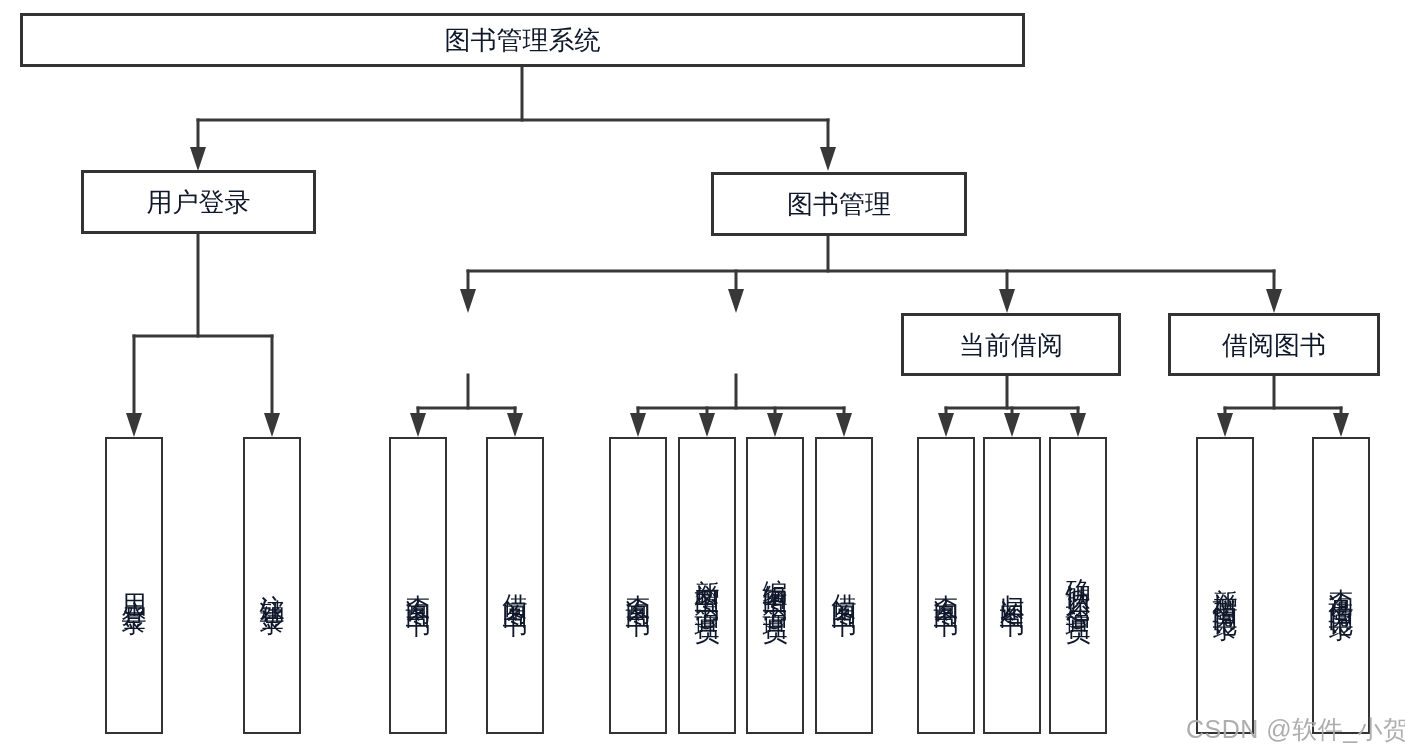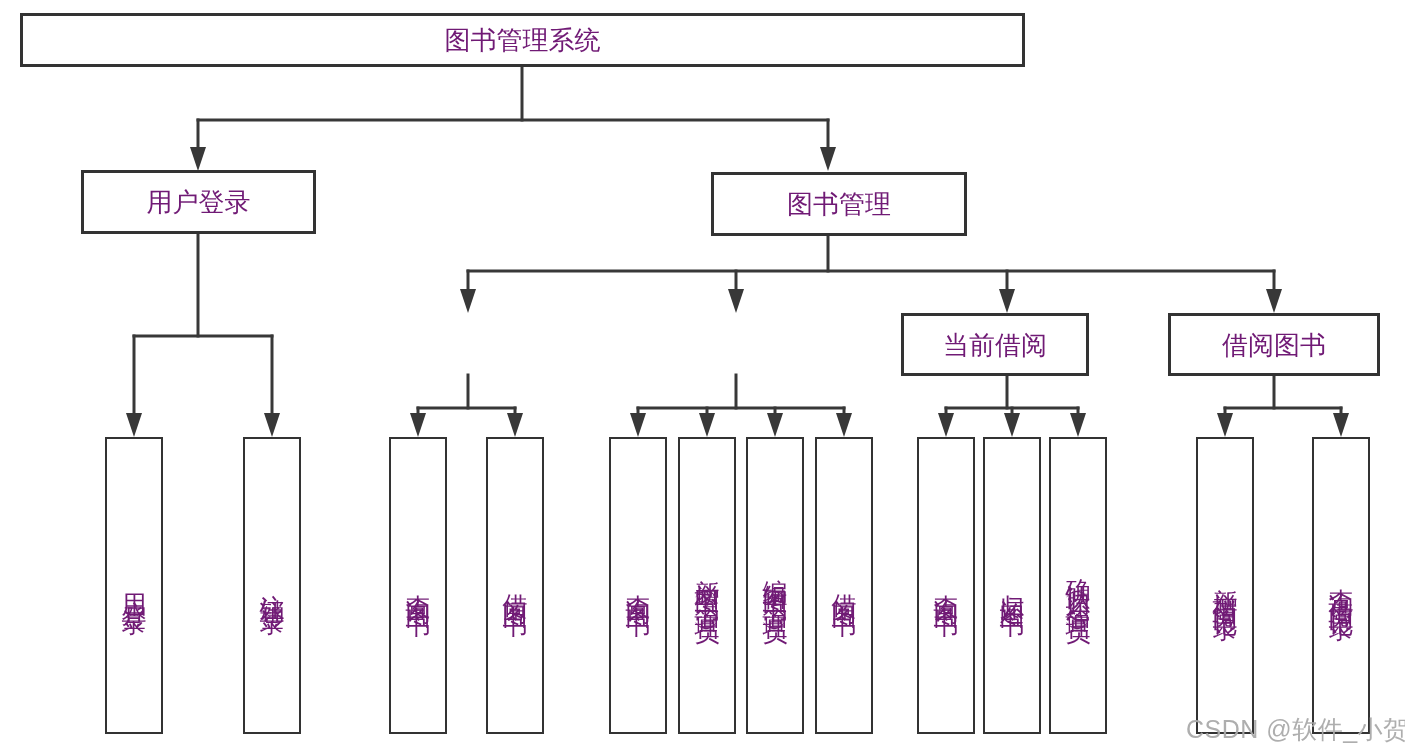--- a/index.html
+++ b/index.html
@@ -3,21 +3,21 @@
 <meta charset="utf-8">
 <style>
   * { margin:0; padding:0; box-sizing:border-box; }
   html,body { background:#ffffff; }
   body { font-family:"Liberation Sans","DejaVu Sans",sans-serif; }
   .canvas { position:relative; width:1405px; height:747px; background:#ffffff; overflow:hidden; }
   .connectors { position:absolute; left:0; top:0; z-index:1; }
   .node {
     position:absolute; background:#ffffff; border:3px solid #333333;
     display:flex; align-items:center; justify-content:center;
-    color:#701a75; font-size:26px; z-index:2; line-height:1;
+    color:#0f172a; font-size:26px; z-index:2; line-height:1;
   }
   .leaf { border-width:2.5px; }
   .leaf .vtext {
     writing-mode:vertical-rl; text-orientation:mixed;
     letter-spacing:6px; font-size:25px; line-height:1; white-space:nowrap;
   }
   .watermark {
     position:absolute; left:1186px; top:713px; z-index:3;
     font-size:25px; color:#aaaaaa; white-space:nowrap; letter-spacing:0.5px;
     opacity:0.95;
@@ -98,21 +98,21 @@
     <span>图书管理系统</span>
   </div>
 
   <div class="node" style="left:81px;top:170px;width:235px;height:64px">
     <span>用户登录</span>
   </div>
   <div class="node" style="left:711px;top:172px;width:256px;height:64px">
     <span>图书管理</span>
   </div>
 
-  <div class="node" style="left:901px;top:313px;width:188px;height:63px">
+  <div class="node" style="left:901px;top:313px;width:220px;height:63px">
     <span>当前借阅</span>
   </div>
   <div class="node" style="left:1168px;top:313px;width:212px;height:63px">
     <span>借阅图书</span>
   </div>
 
   <div class="node leaf" style="left:105px;top:437px;width:58px;height:297px">
     <span class="vtext">用户登录</span>
   </div>
   <div class="node leaf" style="left:243px;top:437px;width:58px;height:297px">

